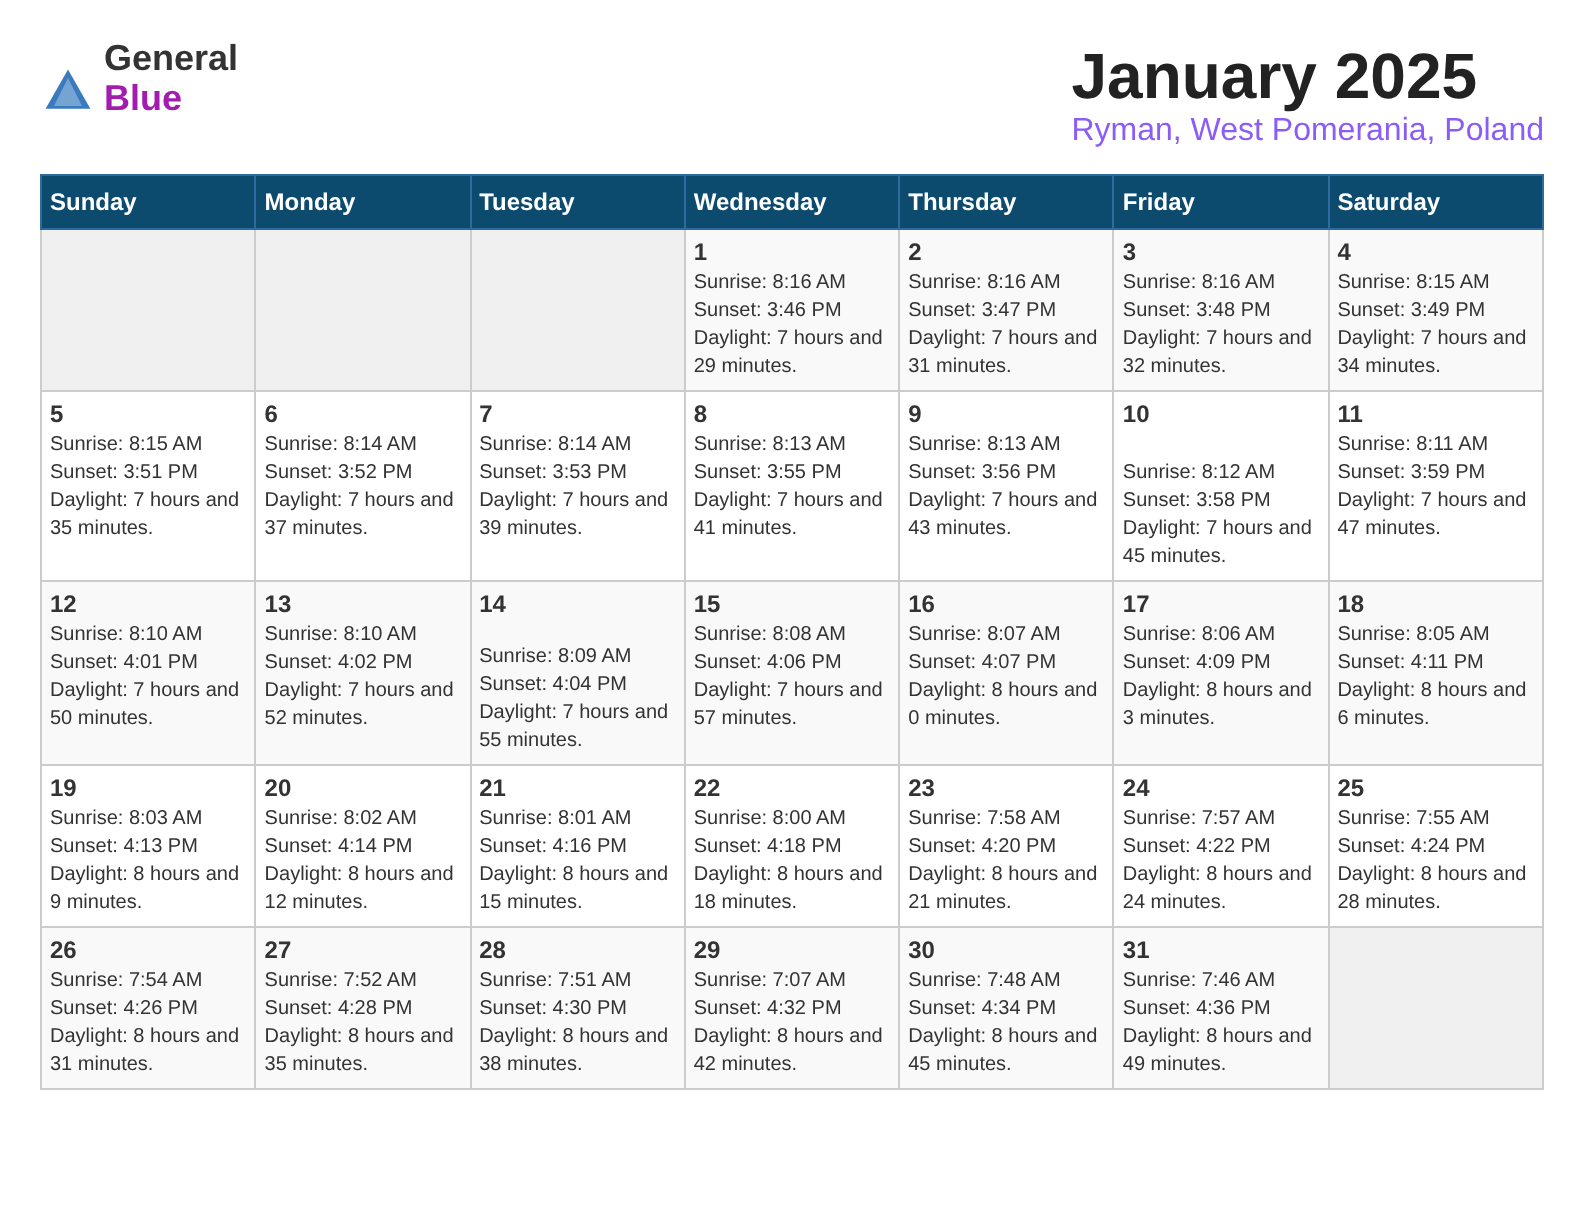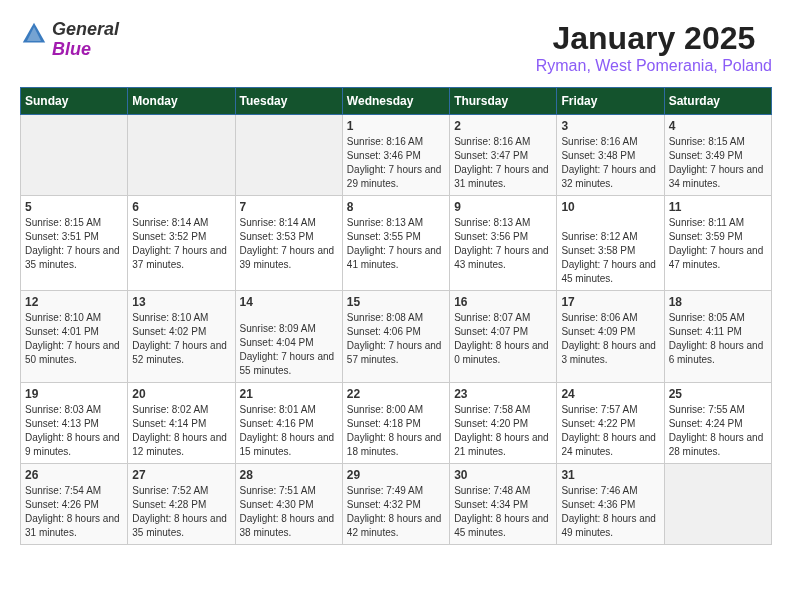--- a/index.html
+++ b/index.html
@@ -11,56 +11,55 @@
       padding: 20px;
     }
     .header {
       display: flex;
       justify-content: space-between;
       align-items: flex-start;
       margin-bottom: 12px;
     }
     .logo {
       display: flex;
-      align-items: flex-start;
-      font-style: italic;
+      align-items: flex-end;
     }
     .logo-text {
       display: flex;
       flex-direction: column;
       font-size: 18px;
       font-weight: bold;
       line-height: 1.1;
     }
     .logo-general { color: #333; }
     .logo-blue { color: #a21caf; }
     .logo-icon {
       width: 28px;
       height: 28px;
       margin-right: 4px;
     }
     .title-block {
-      text-align: center;
+      text-align: left;
     }
     .month-title {
       font-size: 32px;
       font-weight: bold;
       color: #222;
     }
     .location {
       font-size: 16px;
       color: #8b5cf6;
     }
     table {
       width: 100%;
       border-collapse: collapse;
       font-size: 11px;
     }
     thead tr th {
-      background: #14532d;
+      background: #0c4a6e;
       color: #fff;
       padding: 6px 4px;
       text-align: left;
       font-size: 12px;
       font-weight: bold;
       border: 1px solid #2e6aa0;
     }
     tbody tr td {
       border: 1px solid #ccc;
       vertical-align: top;
@@ -297,21 +296,21 @@
 Daylight: 8 hours and 35 minutes.</div>
         </td>
         <td>
           <span class="day-num">28</span>
           <div class="cell-text" style="white-space: pre-line;">Sunrise: 7:51 AM
 Sunset: 4:30 PM
 Daylight: 8 hours and 38 minutes.</div>
         </td>
         <td>
           <span class="day-num">29</span>
-          <div class="cell-text" style="white-space: pre-line;">Sunrise: 7:49 AM
+          <div class="cell-text" style="white-space: pre-line;">Sunrise: 7:07 AM
 Sunset: 4:32 PM
 Daylight: 8 hours and 42 minutes.</div>
         </td>
         <td>
           <span class="day-num">30</span>
           <div class="cell-text" style="white-space: pre-line;">Sunrise: 7:48 AM
 Sunset: 4:34 PM
 Daylight: 8 hours and 45 minutes.</div>
         </td>
         <td>

